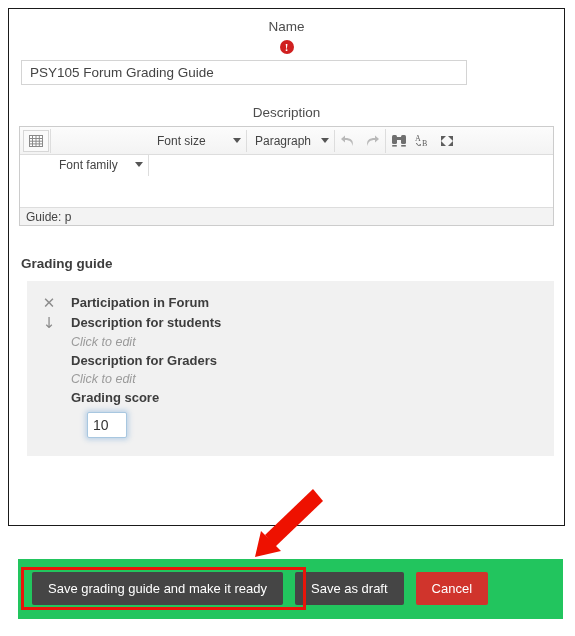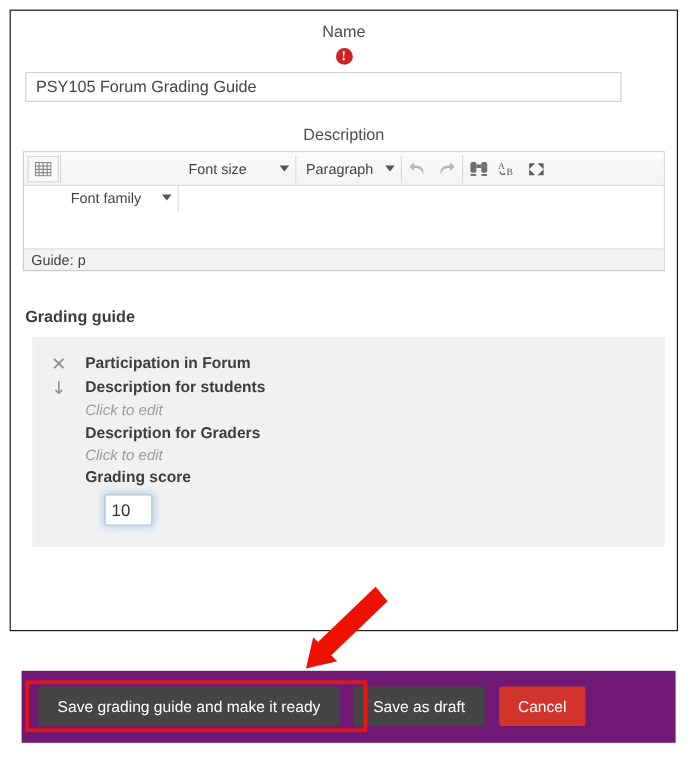--- a/index.html
+++ b/index.html
@@ -53,21 +53,21 @@
     background: #d02020;
     color: #ffffff;
     font-size: 11px;
     line-height: 14px;
     text-align: center;
     font-weight: bold;
     font-family: "Liberation Serif", serif;
   }
 
   .text-input {
-    width: 497px;
+    width: 446px;
     height: 25px;
     box-sizing: border-box;
     border: 1px solid #d4d4d4;
     background: #ffffff;
     padding: 0 8px;
     font-size: 13.5px;
     color: #444444;
     font-family: "Liberation Sans", sans-serif;
     border-radius: 0;
     outline: none;
@@ -228,21 +228,21 @@
     align-items: center;
   }
 
   
   .footer {
     position: absolute;
     left: 18px;
     top: 559px;
     width: 545px;
     height: 60px;
-    background: #701a75;
+    background: #22c55e;
     box-sizing: border-box;
   }
 
   .btn-row {
     position: absolute;
     left: 14px;
     top: 13px;
     display: flex;
     align-items: center;
     gap: 12px;

